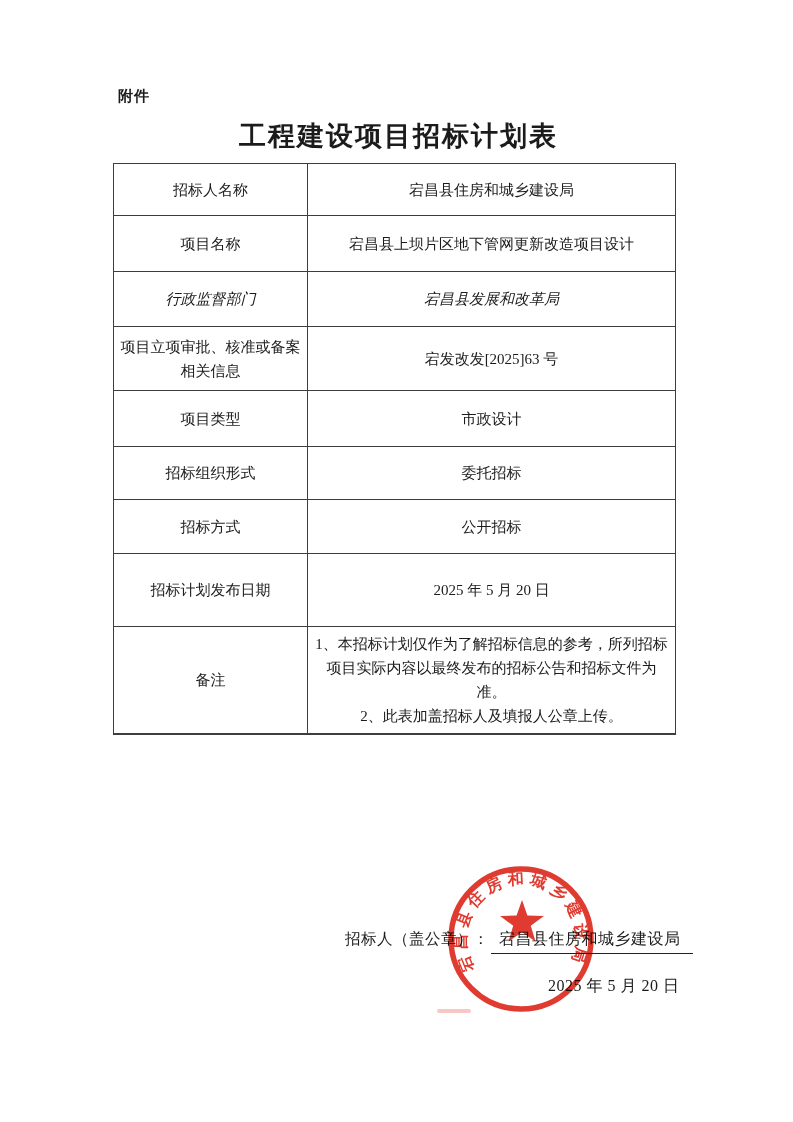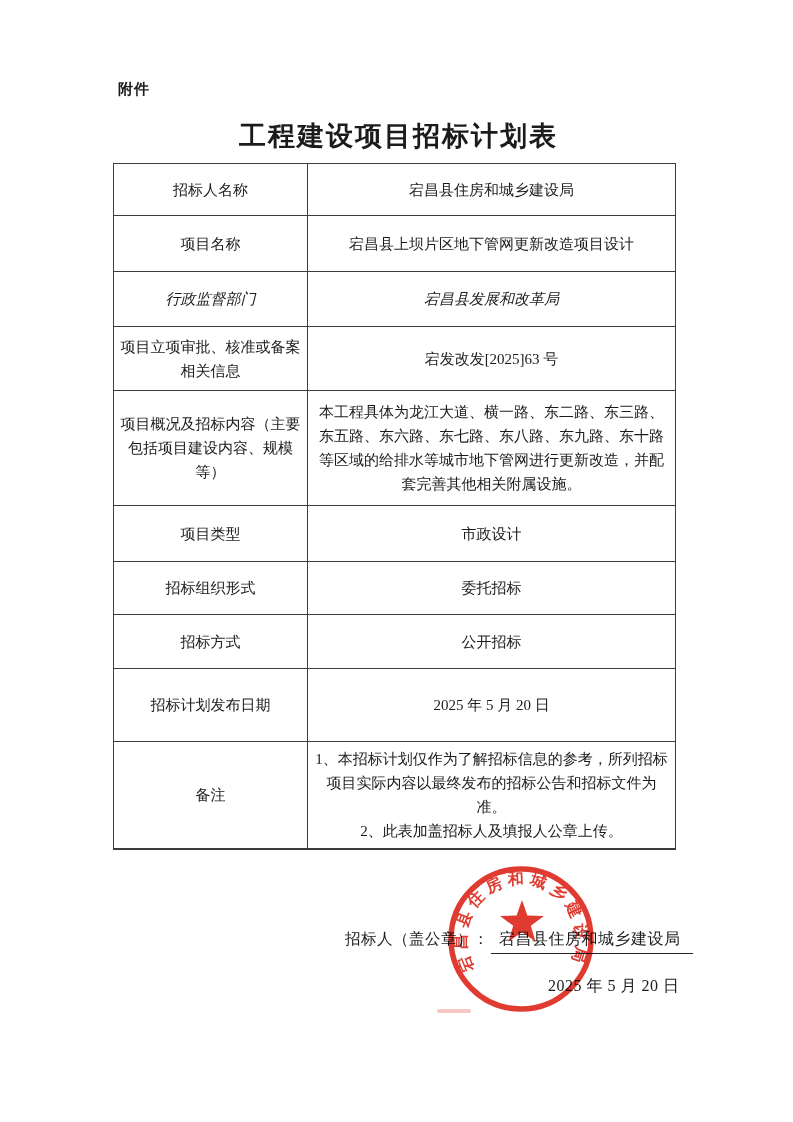--- a/index.html
+++ b/index.html
@@ -6,21 +6,21 @@
   body {
     width: 793px; height: 1122px;
     font-family: "Liberation Serif", "DejaVu Serif", serif;
     color: #1b1b1b;
     position: relative;
     overflow: hidden;
   }
   .page { position: absolute; inset: 0; background: #fff; }
 
   .attachment {
-    position: absolute; left: 118px; top: 80px;
+    position: absolute; left: 118px; top: 87px;
     font-size: 15px; font-weight: bold; letter-spacing: 1px;
   }
   .title {
     position: absolute; left: 0; top: 116px; width: 100%;
     margin: 2px; text-align: center;
     font-size: 27px; font-weight: bold; letter-spacing: 2px;
   }
 
   table.bid-table {
     position: absolute; left: 113px; top: 163px;
@@ -111,24 +111,20 @@
         <td class="value">宕昌县上坝片区地下管网更新改造项目设计</td>
       </tr>
       <tr class="r3">
         <td class="label">行政监督部门</td>
         <td class="value">宕昌县发展和改革局</td>
       </tr>
       <tr class="r4">
         <td class="label">项目立项审批、核准或备案相关信息</td>
         <td class="value">宕发改发[2025]63 号</td>
       </tr>
-      <tr class="r5">
-        <td class="label">项目概况及招标内容（主要包括项目建设内容、规模等）</td>
-        <td class="value sm">本工程具体为龙江大道、横一路、东二路、东三路、东五路、东六路、东七路、东八路、东九路、东十路等区域的给排水等城市地下管网进行更新改造，并配套完善其他相关附属设施。</td>
-      </tr>
       <tr class="r6">
         <td class="label">项目类型</td>
         <td class="value">市政设计</td>
       </tr>
       <tr class="r8">
         <td class="label">招标组织形式</td>
         <td class="value">委托招标</td>
       </tr>
       <tr class="r9">
         <td class="label">招标方式</td>

